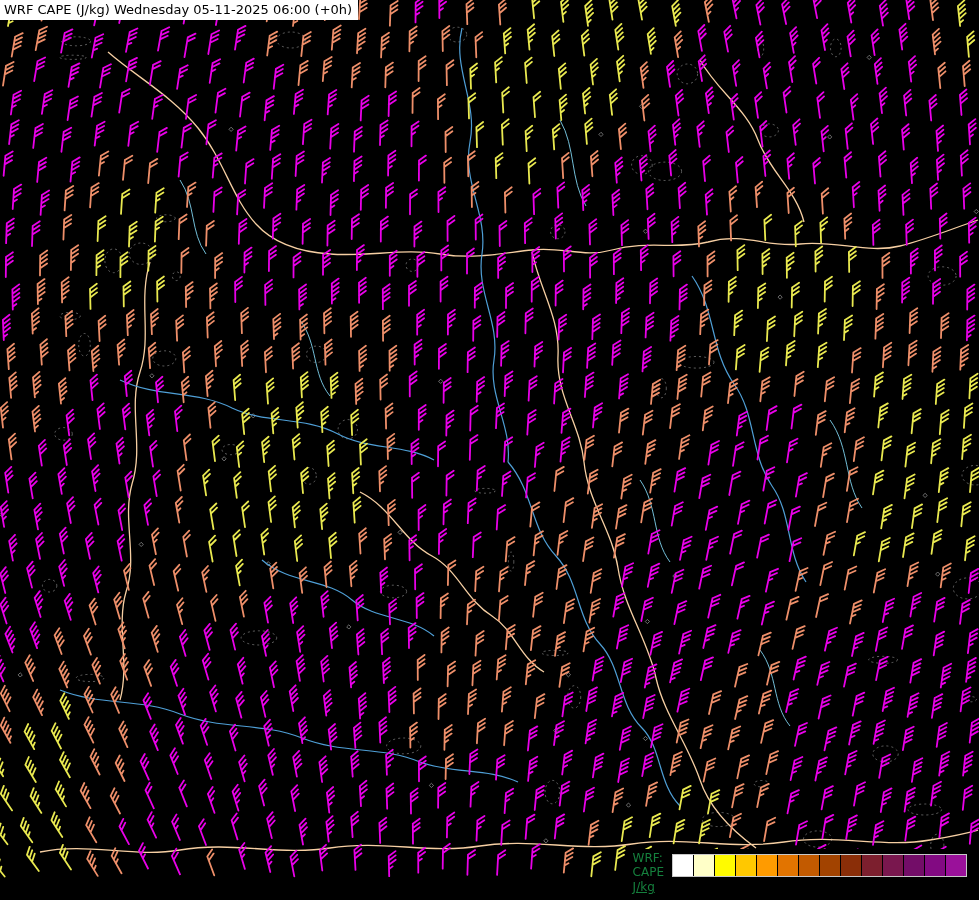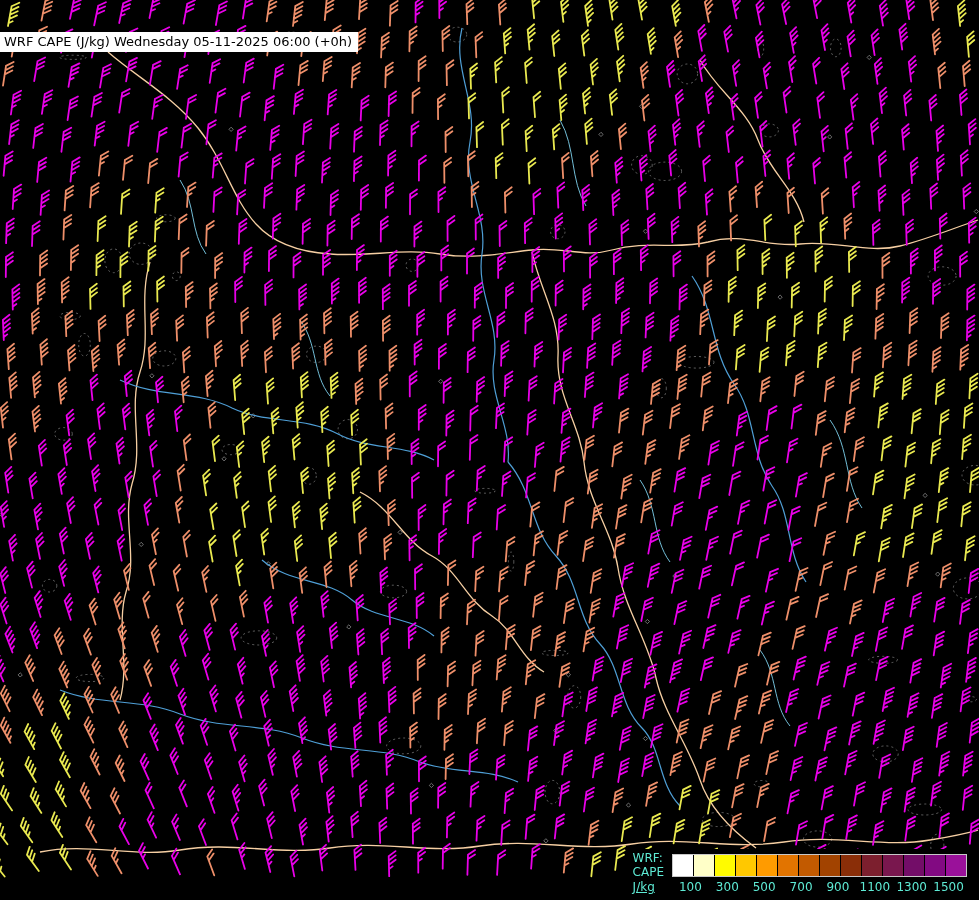--- a/index.html
+++ b/index.html
@@ -1,23 +1,23 @@
 <!DOCTYPE html>
 <html><head>
 <meta charset="utf-8">
 <style>
   html,body{margin:0;padding:0;background:#000;}
   #stage{position:relative;width:979px;height:900px;background:#000;overflow:hidden;
          font-family:"DejaVu Sans",sans-serif;}
   #map-svg{position:absolute;left:0;top:0;}
   
-  .header{position:absolute;top:0;left:0;display:flex;flex-direction:column;align-items:center;z-index:5;margin-top:32px;}
+  .header{position:absolute;top:0;left:0;display:flex;flex-direction:column;align-items:center;z-index:5;}
   .hline{background:#ffffff;color:#000000;font-size:13px;line-height:15px;padding:2px 6px 3px 4px;white-space:nowrap;}
   
-  .legend{position:absolute;right:6px;bottom:4px;background:#000000;color:#5eead4;font-size:12px;
+  .legend{position:absolute;right:6px;bottom:4px;background:#000000;color:#15803d;font-size:12px;
           padding:3px 6px 2px 6px;display:grid;grid-template-columns:auto 1fr;column-gap:8px;row-gap:3px;
           align-items:center;z-index:5;margin-top:36px;}
   .legend-labels{display:flex;flex-direction:column;gap:2px;line-height:12px;}
   .swatch-bar{display:flex;border:1px solid #c8c8c8;background:#000;width:max-content;}
   .swatch{width:20px;height:21px;border-right:1px solid #000;}
   .swatch:last-child{border-right:none;}
   .tick-row{display:flex;width:295px;}
   .tick{flex:1;text-align:center;font-size:12px;line-height:13px;}
   .unit{line-height:13px;text-decoration:underline;}
 </style>
@@ -153,25 +153,15 @@
         <div class="swatch" style="background: rgb(194, 90, 0);"></div>
         <div class="swatch" style="background: rgb(162, 67, 0);"></div>
         <div class="swatch" style="background: rgb(138, 46, 8);"></div>
         <div class="swatch" style="background: rgb(124, 31, 46);"></div>
         <div class="swatch" style="background: rgb(121, 23, 78);"></div>
         <div class="swatch" style="background: rgb(115, 13, 104);"></div>
         <div class="swatch" style="background: rgb(130, 10, 130);"></div>
         <div class="swatch" style="background: rgb(154, 17, 154);"></div>
       </div>
     <div class="unit">J/kg</div>
-    <div class="tick-row" id="tick-row">
-        <span class="tick">100</span>
-        <span class="tick">300</span>
-        <span class="tick">500</span>
-        <span class="tick">700</span>
-        <span class="tick">900</span>
-        <span class="tick">1100</span>
-        <span class="tick">1300</span>
-        <span class="tick">1500</span>
-      </div>
   </div>
 
 </div>
 
 </body></html>

